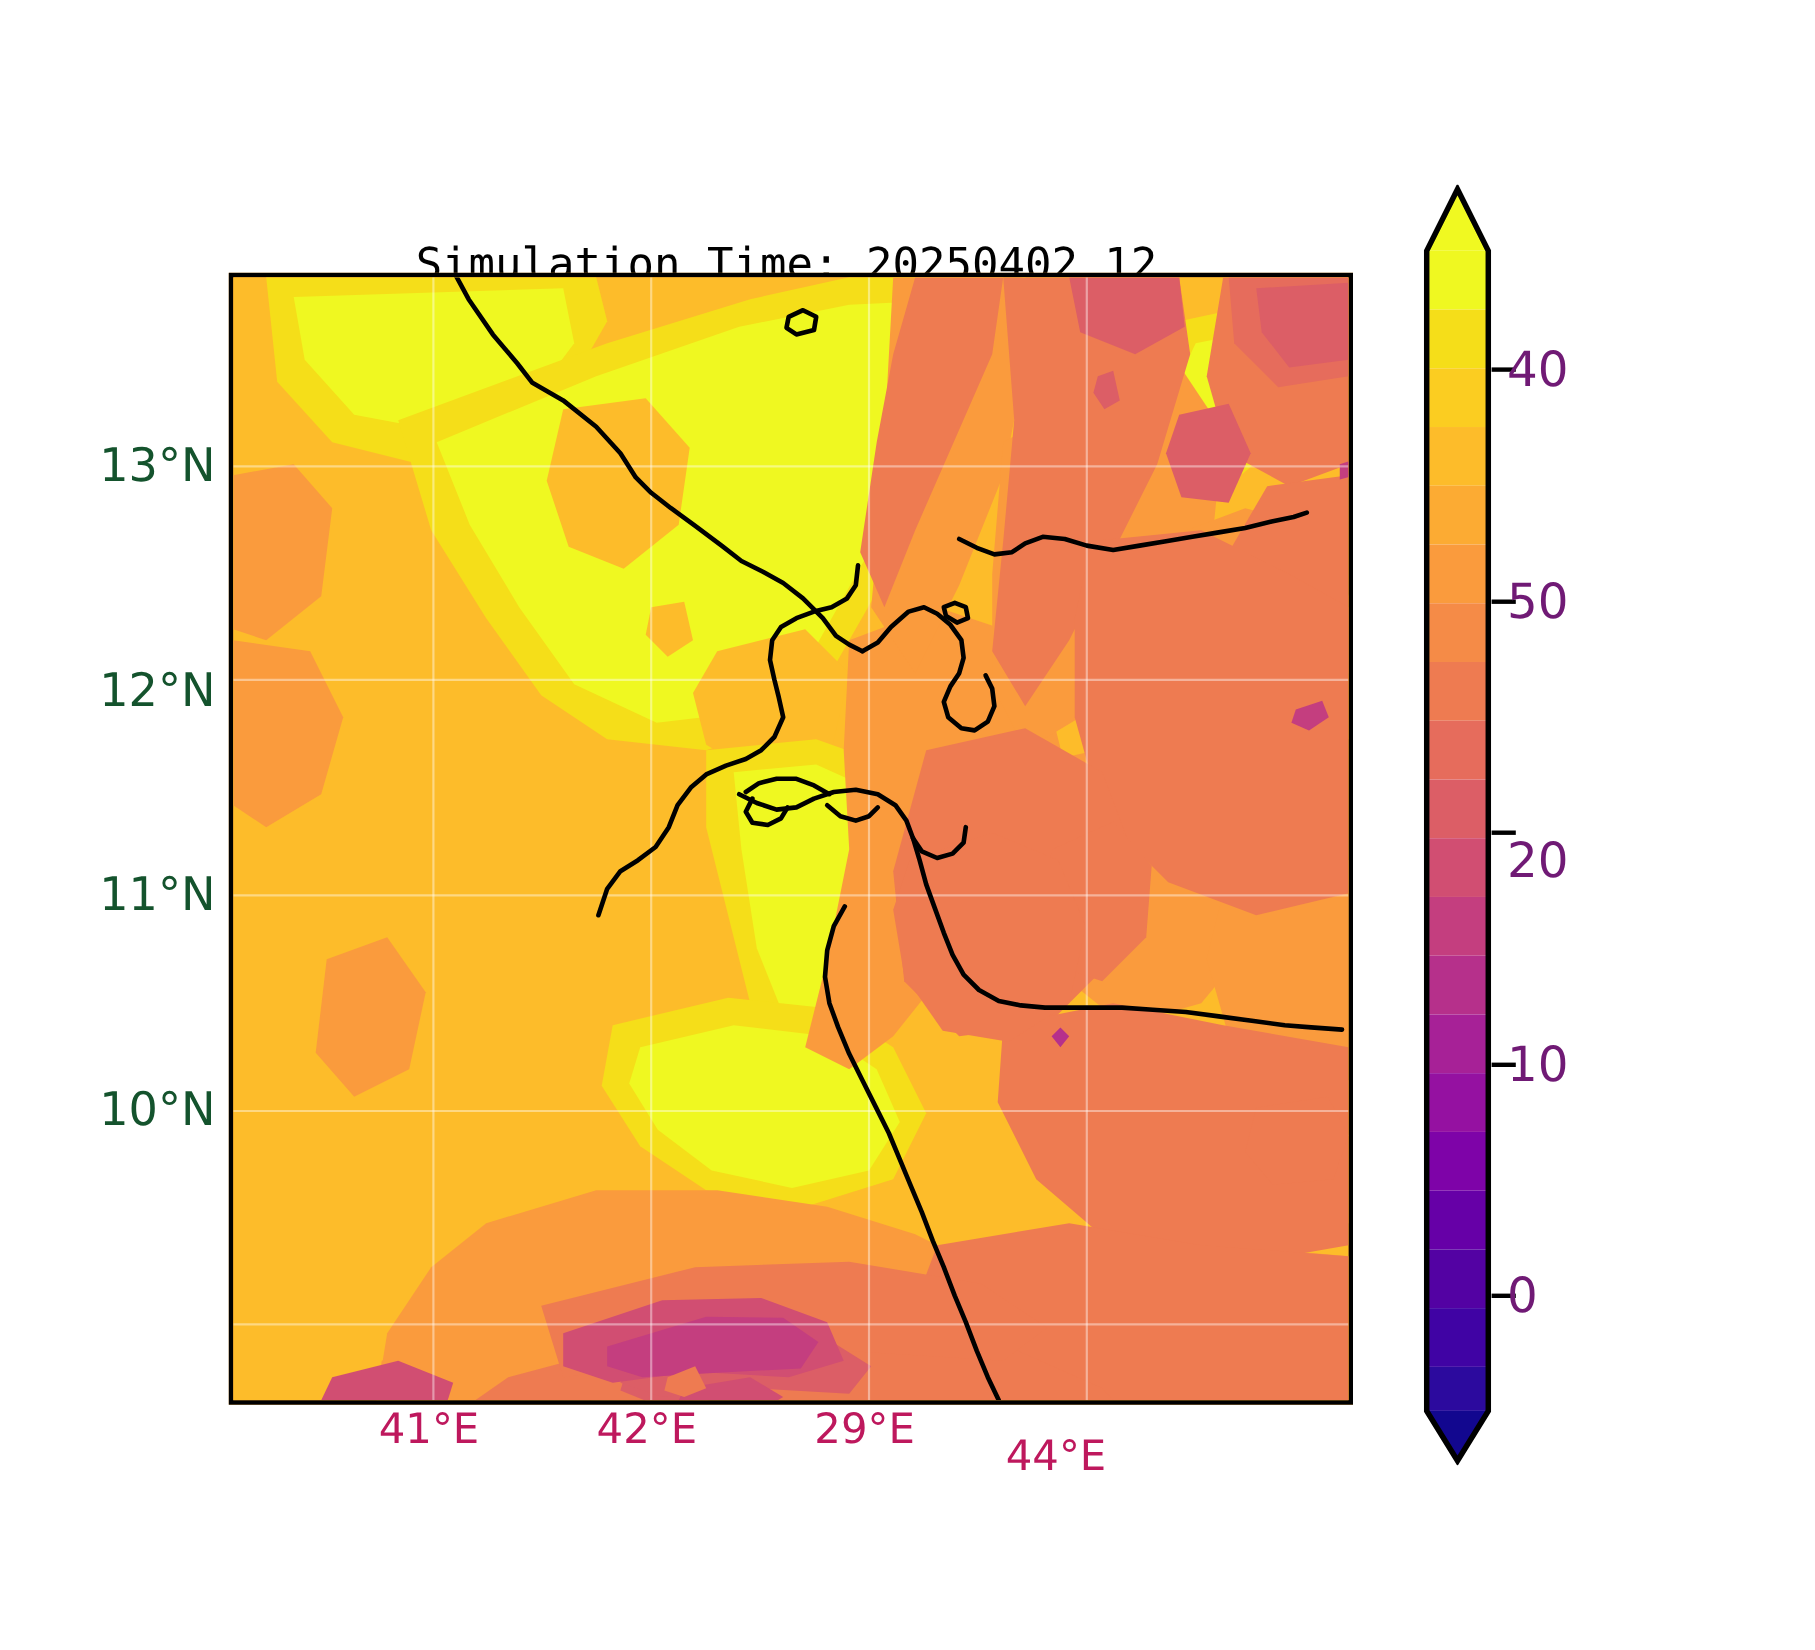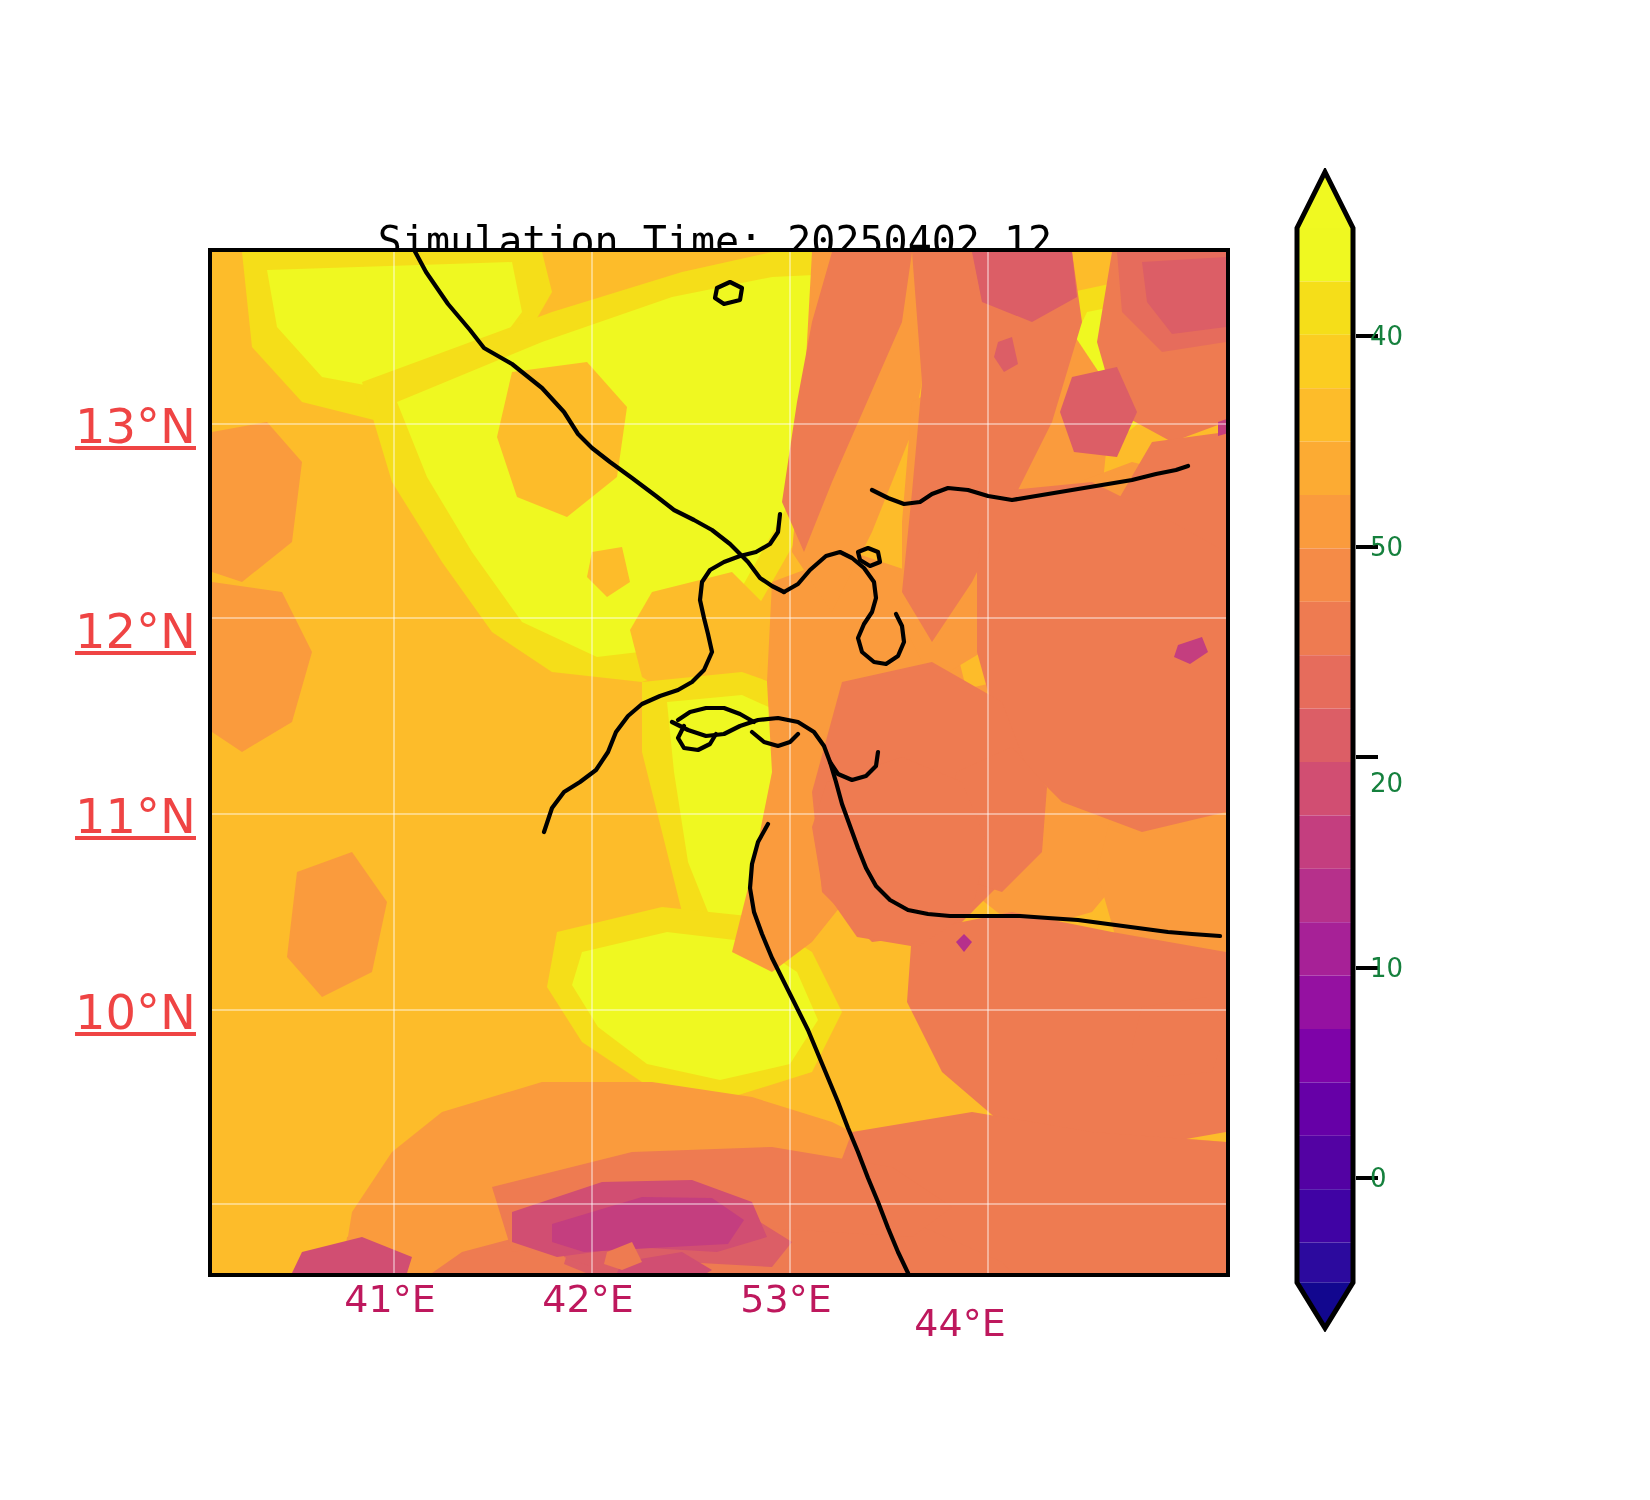--- a/index.html
+++ b/index.html
@@ -9,28 +9,28 @@
   
   #title-block{position:absolute;left:208px;top:104px;width:1014px;text-align:center;
       font-family:"DejaVu Sans Mono","Liberation Mono",monospace;
       font-size:40px;line-height:1.38;color:#000;letter-spacing:0px;white-space:pre;}
 
   
   #map-frame{position:absolute;left:208px;top:248px;width:1014px;height:1021px;
       border:4px solid #000;box-sizing:content-box;background:#ffad33;overflow:hidden;}
   #map-canvas{position:absolute;left:0;top:0;width:1014px;height:1021px;display:block;}
   .ylbl{position:absolute;text-align:right;width:160px;right:0;
-      font-size:48px;color:#ef4444;text-decoration:underline;}
+      font-size:42px;color:#14532d;}
   .xlbl{position:absolute;text-align:center;width:200px;
       font-size:38px;color:#be185d;top:1277px;}
 
   
   #cbar-wrap{position:absolute;left:1294px;top:168px;width:62px;height:1164px;}
   #cbar-svg{position:absolute;left:0;top:0;}
-  .ctick-label{position:absolute;left:76px;font-size:26px;color:#15803d;
+  .ctick-label{position:absolute;left:76px;font-size:44px;color:#701a75;
       font-family:"DejaVu Sans",sans-serif;transform:translateY(-50%);white-space:nowrap;}
   .ctick-mark{position:absolute;left:62px;width:22px;height:0;border-top:4px solid #000;
       transform:translateY(-2px);}
 </style>
 </head>
 <body>
 
 <div id="title-block">
   <div>Simulation Time: 20250402_12</div>
 </div>
@@ -195,21 +195,21 @@
   </svg>
 </div>
 
 <div class="ylbl" style="left:36px;top:398px;">13°N</div>
 <div class="ylbl" style="left:36px;top:592px;margin-top:11px;">12°N</div>
 <div class="ylbl" style="left:36px;top:788px;">11°N</div>
 <div class="ylbl" style="left:36px;top:984px;">10°N</div>
 
 <div class="xlbl" style="left:290px;">41°E</div>
 <div class="xlbl" style="left:488px;">42°E</div>
-<div class="xlbl" style="left:686px;">53°E</div>
+<div class="xlbl" style="left:686px;">29°E</div>
 <div class="xlbl" style="left:860px;margin-top:24px;">44°E</div>
 
 <div id="cbar-wrap">
   <svg id="cbar-svg" width="62" height="1164" viewBox="0 0 62 1164">
 
     <polygon points="31,4 59,60 3,60" fill="#f0f921"></polygon>
 
     <rect x="3" y="60" width="56" height="53.4" fill="#eff821"></rect>
     <rect x="3" y="113.4" width="56" height="53.4" fill="#f5de19"></rect>
     <rect x="3" y="166.8" width="56" height="53.4" fill="#fbcd21"></rect>

